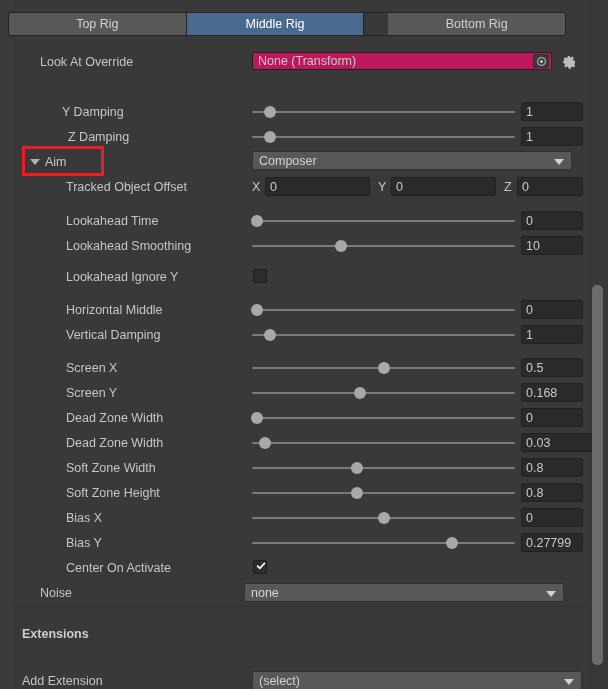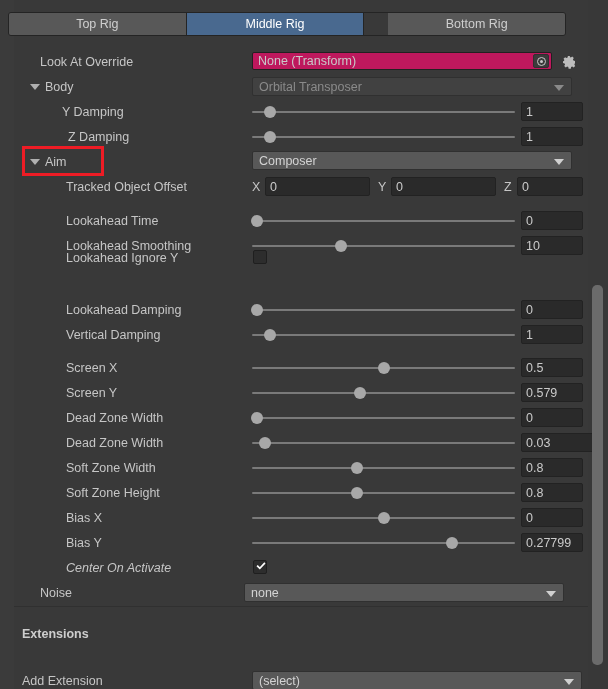--- a/index.html
+++ b/index.html
@@ -302,29 +302,20 @@
       </span>
     </div>
     <span class="gear" style="position:absolute; left:561px; top:5px;">
       <svg width="16" height="16" viewBox="0 0 16 16">
         <path fill="#bdbdbd" d="M8 5.3a2.7 2.7 0 1 0 0 5.4 2.7 2.7 0 0 0 0-5.4zm0 4a1.3 1.3 0 1 1 0-2.6 1.3 1.3 0 0 1 0 2.6z"></path>
         <path fill="#bdbdbd" d="M14 9.1v-2.2l-1.6-.3a4.7 4.7 0 0 0-.5-1.2l.9-1.3-1.6-1.6-1.3.9a4.7 4.7 0 0 0-1.2-.5L9.1 2H6.9l-.3 1.6c-.4.1-.8.3-1.2.5l-1.3-.9-1.6 1.6.9 1.3c-.2.4-.4.8-.5 1.2L2 6.9v2.2l1.6.3c.1.4.3.8.5 1.2l-.9 1.3 1.6 1.6 1.3-.9c.4.2.8.4 1.2.5l.3 1.6h2.2l.3-1.6c.4-.1.8-.3 1.2-.5l1.3.9 1.6-1.6-.9-1.3c.2-.4.4-.8.5-1.2L14 9.1z"></path>
       </svg>
     </span>
   </div>
 
-  <div class="row" style="top:74px;">
-    <span class="lbl-col" style="left:30px;">
-      <span class="tri open"></span><span class="label">Body</span>
-    </span>
-    <div class="dropdown disabled" style="left:252px; width:320px; top:3px;">
-      <span>Orbital Transposer</span>
-      <span class="dd-arrow"></span>
-    </div>
-  </div>
 
   <div class="row" style="top:99px;">
     <span class="label lbl-col" style="left:62px;">Y Damping</span>
     <div class="slider" style="left:252px; width:263px; top:4px;">
       <div class="track"></div>
       <div class="knob" style="left:7%;"></div>
     </div>
     <div class="numfield" style="left:521px; width:62px; top:3px;">
       <span>1</span>
     </div>
@@ -383,27 +374,27 @@
     <span class="label lbl-col" style="left:66px;">Lookahead Smoothing</span>
     <div class="slider" style="left:252px; width:263px; top:4px;">
       <div class="track"></div>
       <div class="knob" style="left:34%;"></div>
     </div>
     <div class="numfield" style="left:521px; width:62px; top:3px;">
       <span>10</span>
     </div>
   </div>
 
-  <div class="row" style="top:245px;padding-left:16px;">
+  <div class="row" style="top:264px;padding-left:16px;">
     <span class="label lbl-col" style="left:66px;">Lookahead Ignore Y</span>
     <div class="checkbox" style="left:253px; top:5px;"></div>
   </div>
 
   <div class="row" style="top:297px;">
-    <span class="label lbl-col" style="left:66px;">Lookahead Damping</span>
+    <span class="label lbl-col" style="left:66px;">Horizontal Middle</span>
     <div class="slider" style="left:252px; width:263px; top:4px;">
       <div class="track"></div>
       <div class="knob" style="left:2%;"></div>
     </div>
     <div class="numfield" style="left:521px; width:62px; top:3px;">
       <span>0</span>
     </div>
   </div>
 
   <div class="row" style="top:322px;">
@@ -428,21 +419,21 @@
     </div>
   </div>
 
   <div class="row" style="top:380px;">
     <span class="label lbl-col" style="left:66px;">Screen Y</span>
     <div class="slider" style="left:252px; width:263px; top:4px;">
       <div class="track"></div>
       <div class="knob" style="left:41%;"></div>
     </div>
     <div class="numfield" style="left:521px; width:62px; top:3px;">
-      <span>0.579</span>
+      <span>0.168</span>
     </div>
   </div>
 
   <div class="row" style="top:405px;">
     <span class="label lbl-col" style="left:66px;">Dead Zone Width</span>
     <div class="slider" style="left:252px; width:263px; top:4px;">
       <div class="track"></div>
       <div class="knob" style="left:2%;"></div>
     </div>
     <div class="numfield" style="left:521px; width:62px; top:3px;">
@@ -499,21 +490,21 @@
     <div class="slider" style="left:252px; width:263px; top:4px;">
       <div class="track"></div>
       <div class="knob" style="left:76%;"></div>
     </div>
     <div class="numfield" style="left:521px; width:62px; top:3px;">
       <span>0.27799</span>
     </div>
   </div>
 
   <div class="row" style="top:555px;">
-    <span class="label lbl-col" style="left:66px;font-style:italic;">Center On Activate</span>
+    <span class="label lbl-col" style="left:66px;">Center On Activate</span>
     <div class="checkbox" style="left:253px; top:5px;">
       <svg class="tick" viewBox="0 0 12 12">
         <path d="M2 6.2 L4.6 8.8 L10 3" stroke="#ffffff" stroke-width="2" fill="none" stroke-linecap="square"></path>
       </svg>
     </div>
   </div>
 
   <div class="row" style="top:580px;">
     <span class="label lbl-col" style="left:40px;">Noise</span>
     <div class="dropdown" style="left:244px; width:320px; top:3px;">

